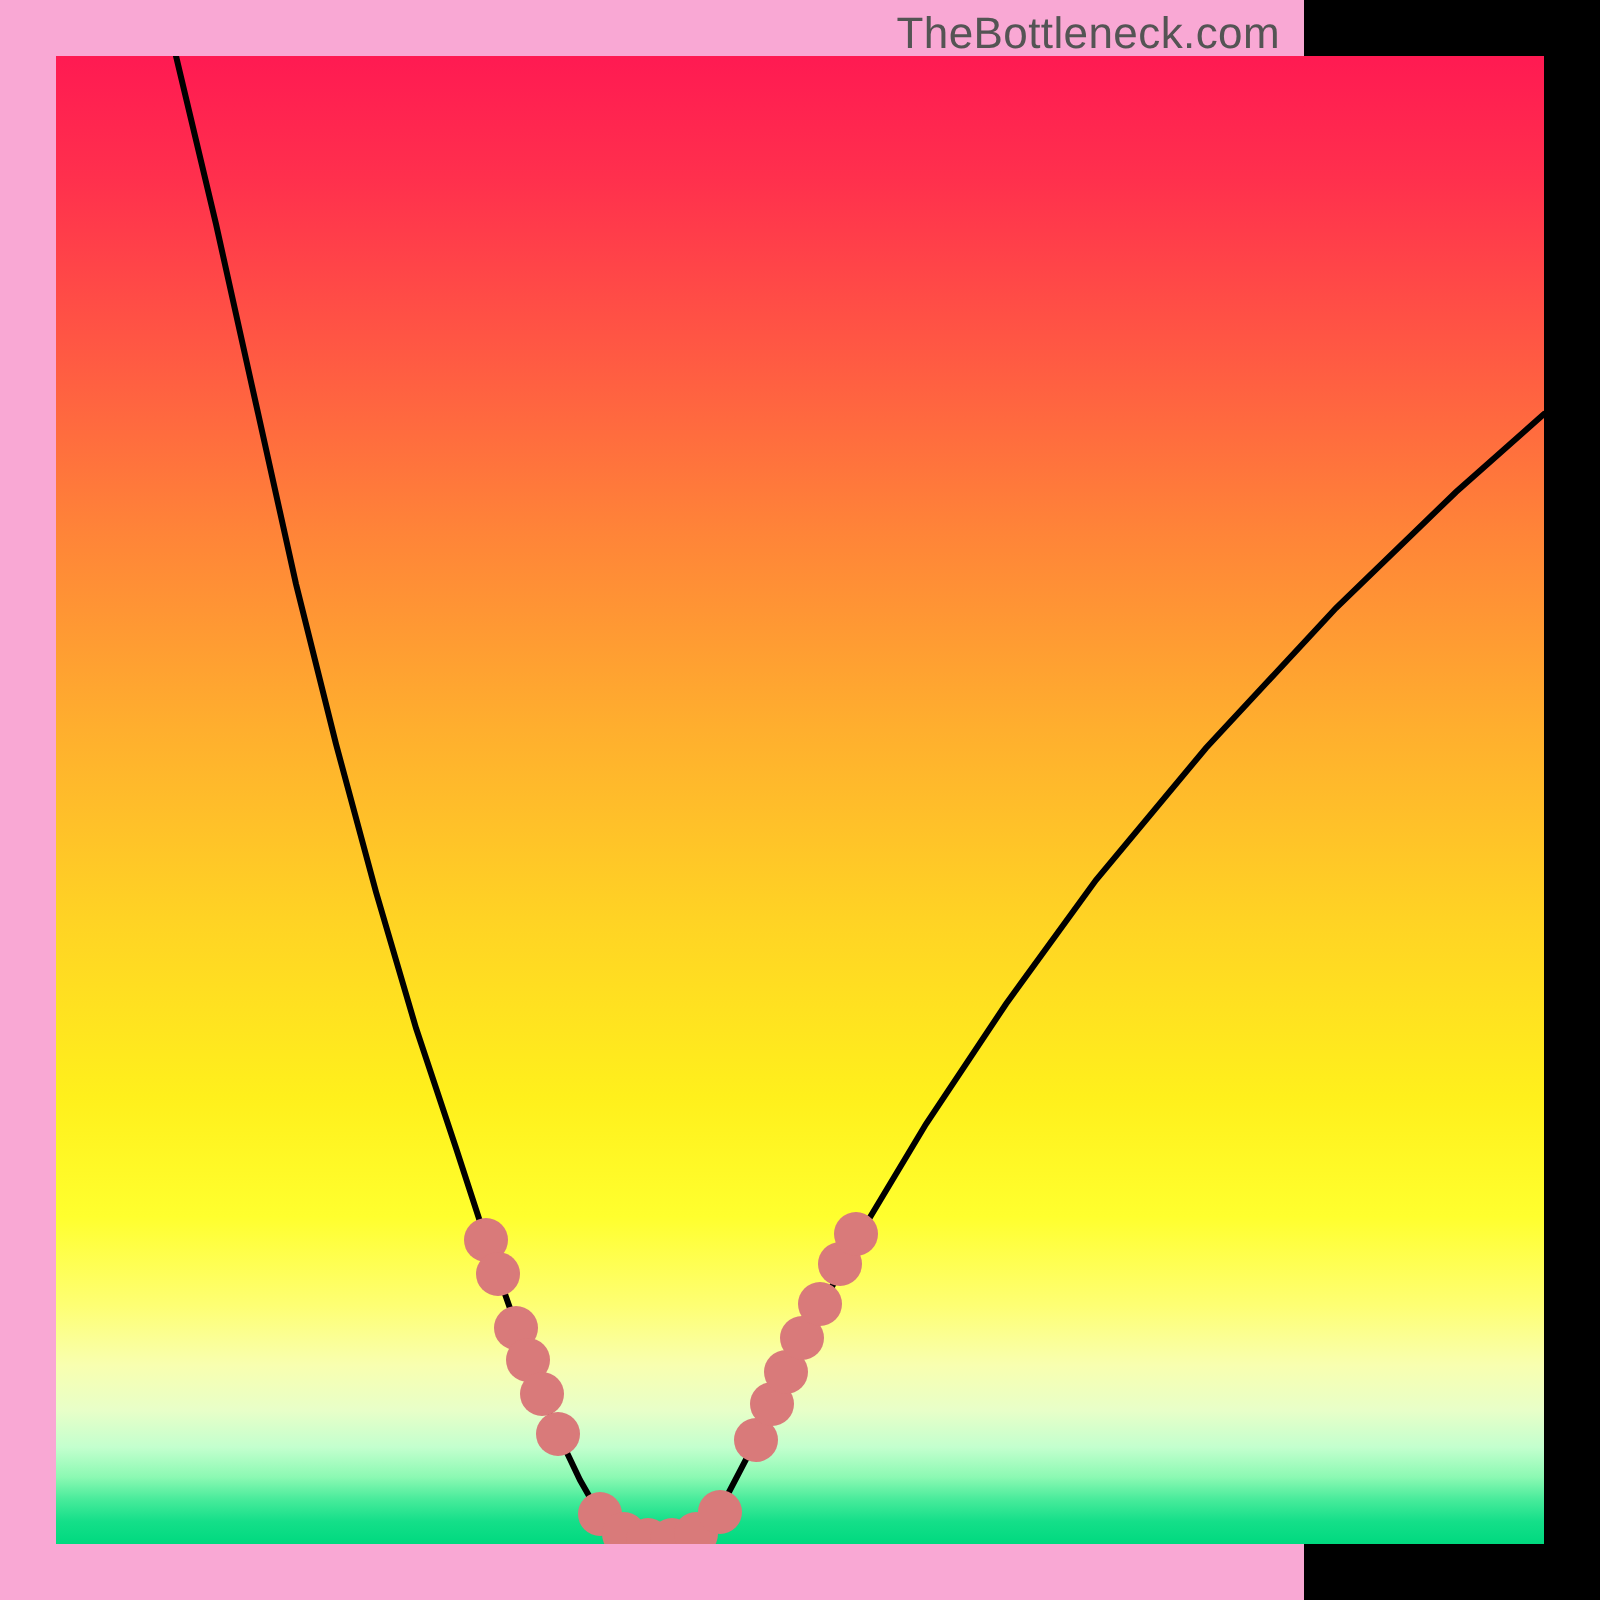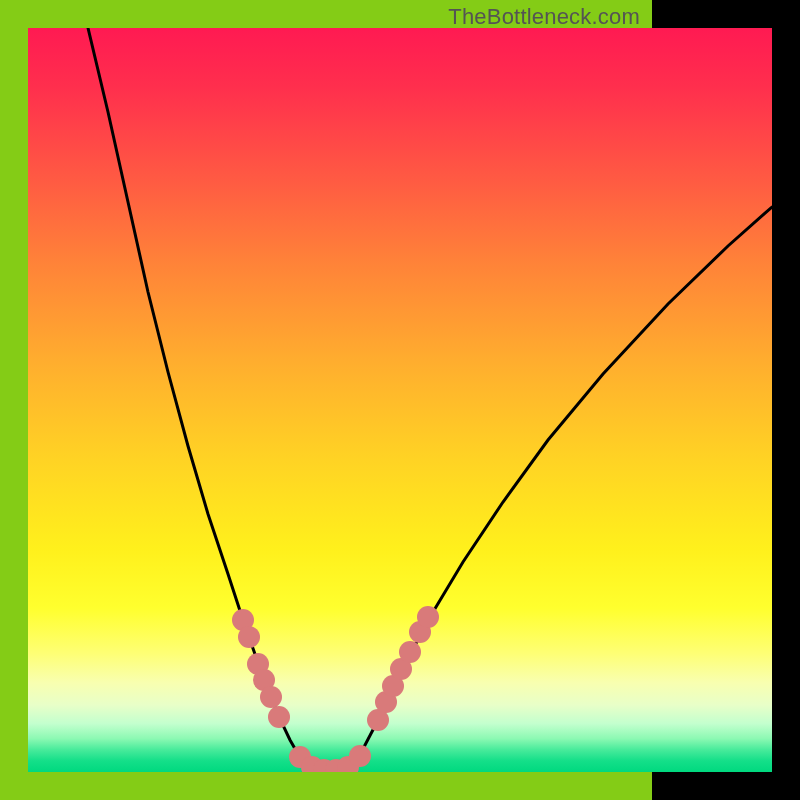--- a/index.html
+++ b/index.html
@@ -9,21 +9,21 @@
     height: 800px;
     overflow: hidden;
     background: #000;
     font-family: Arial, Helvetica, sans-serif;
   }
   .frame {
     position: absolute;
     top: 0; left: 0;
     width: 652px;
     height: 800px;
-    background: #84cc16;
+    background: #f9a8d4;
   }
   .plot-area {
     position: absolute;
     top: 28px;
     left: 28px;
     width: 744px;
     height: 744px;
     overflow: hidden;
   }
   .gradient-bg {

